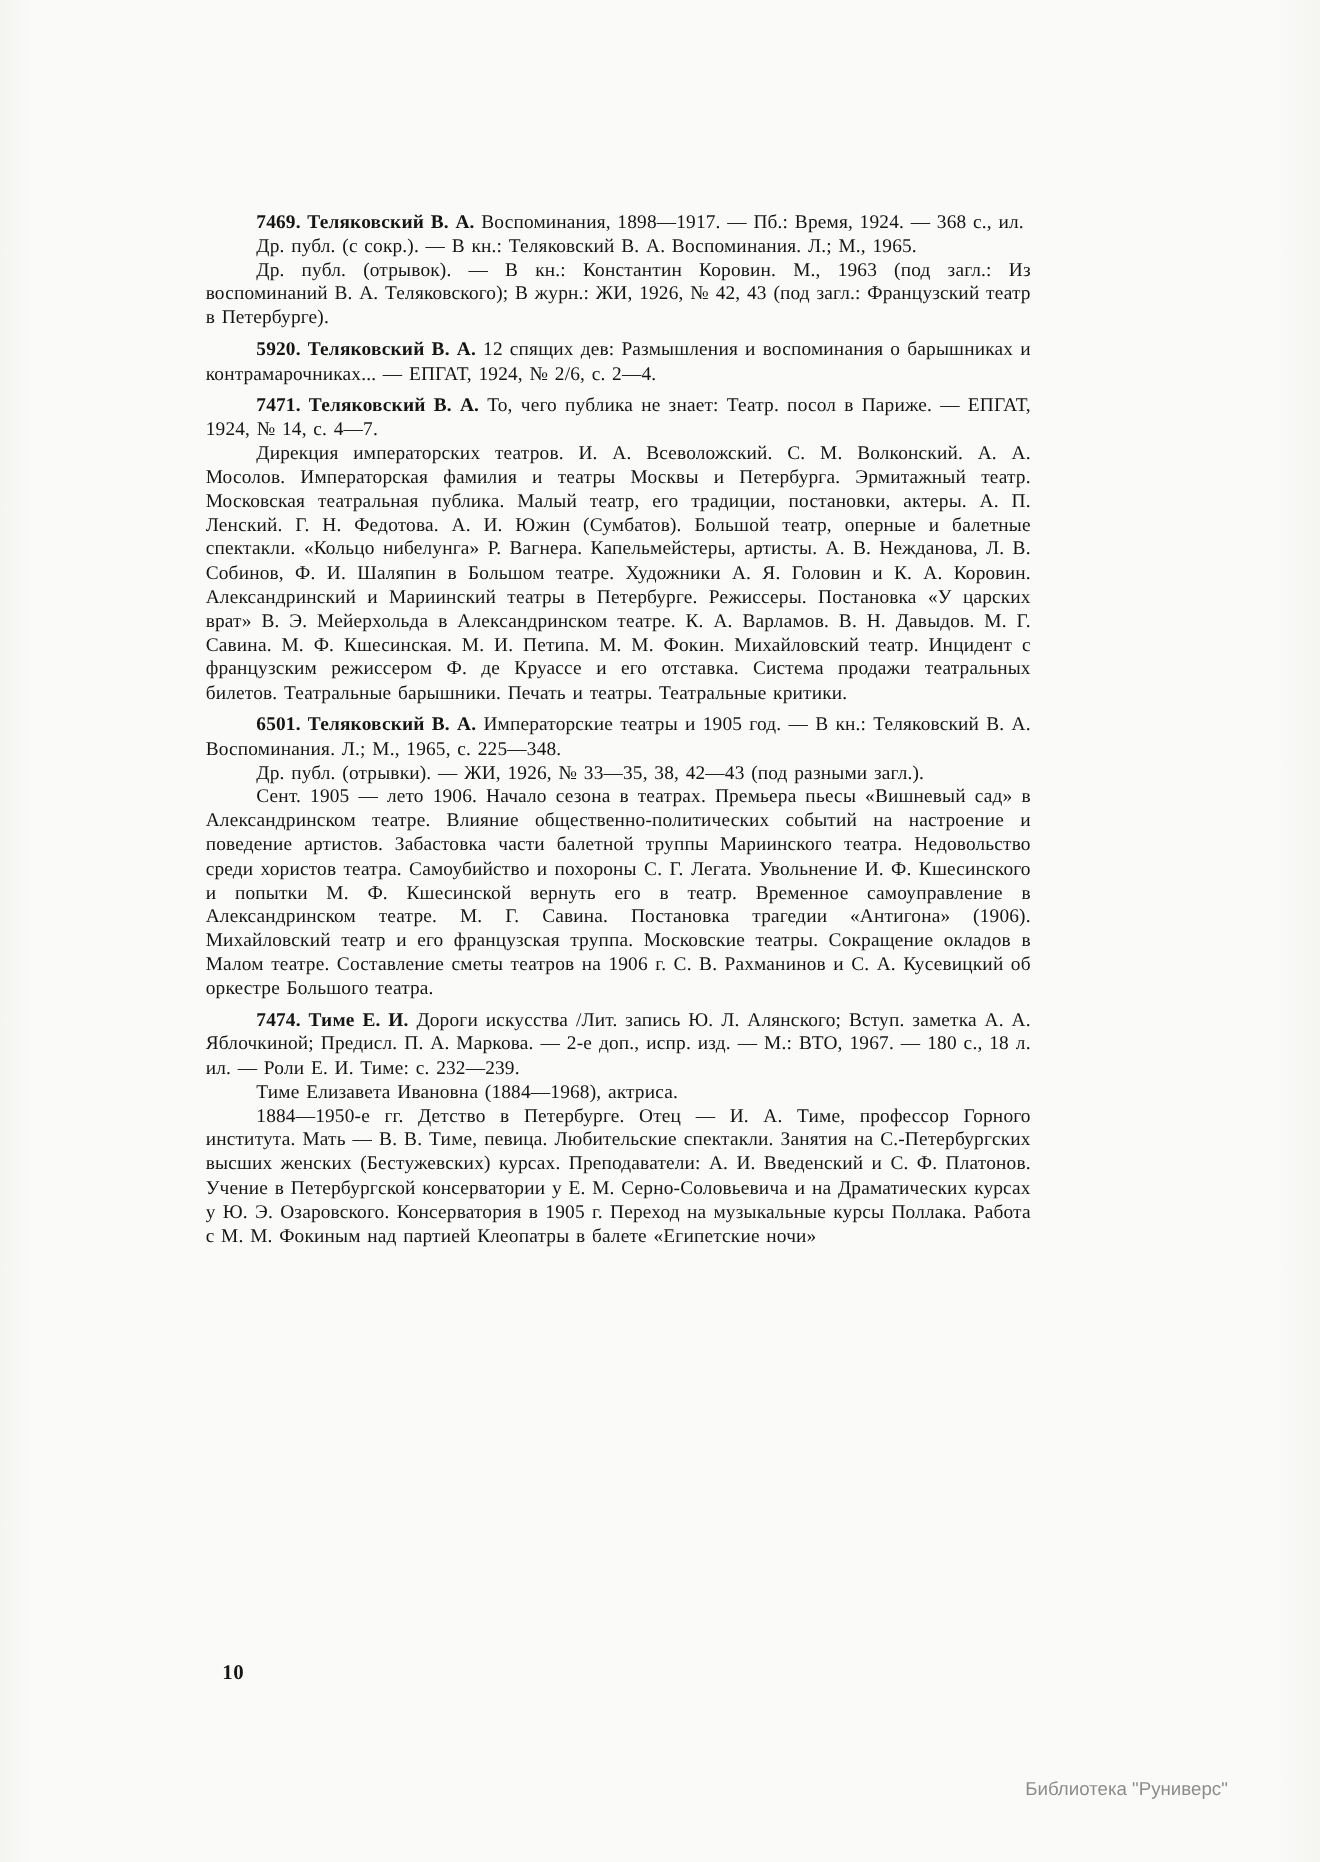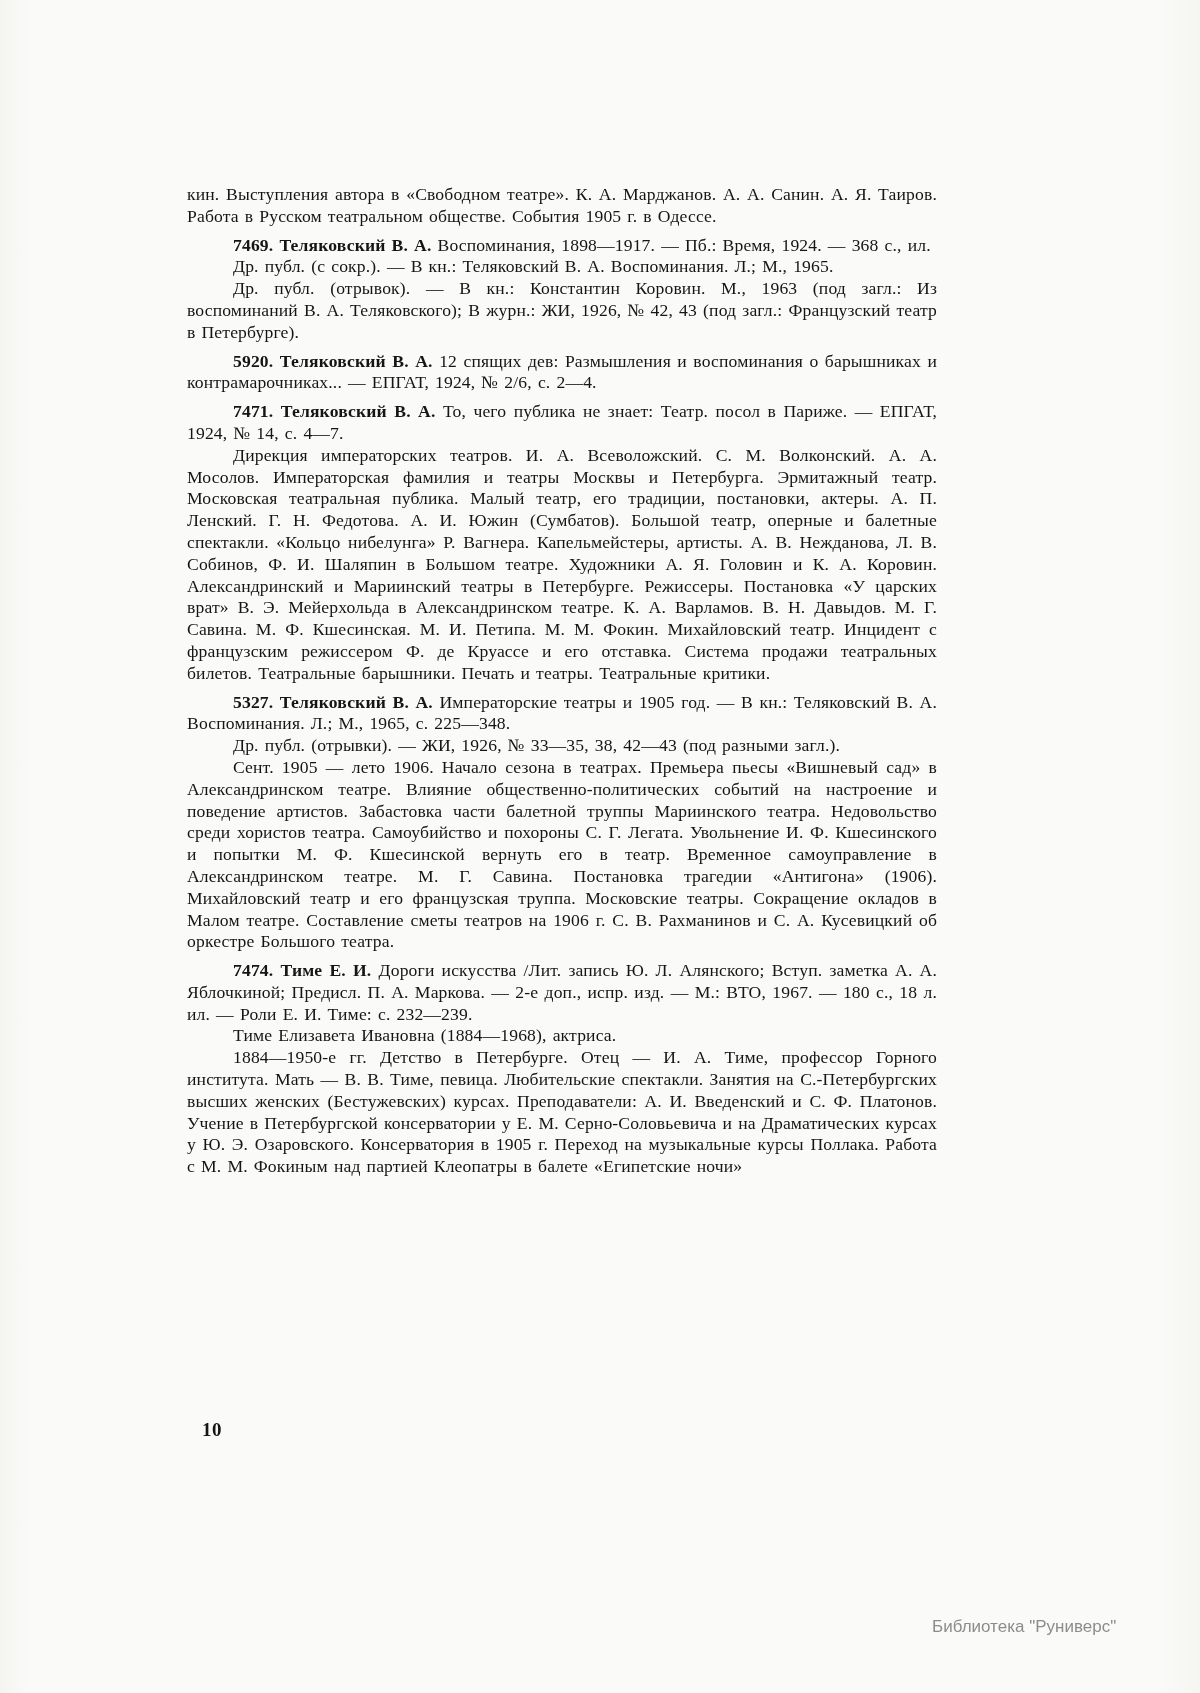--- a/index.html
+++ b/index.html
@@ -31,57 +31,56 @@
   .para {
     margin: 0;
     text-indent: 46px;
   }
   .para.noindent { text-indent: 0; }
   .para.gap { margin-top: 7px; }
   .entry-head { font-weight: bold; }
   .page-number {
     position: absolute;
     left: 202px;
-    top: 1419px;
+    top: 1510px;
     font-weight: bold;
     font-size: 19px;
     letter-spacing: 0.5px;
   }
   .watermark {
     position: absolute;
     left: 932px;
     top: 1617px;
     font-family: "Liberation Sans", sans-serif;
     font-size: 17px;
     color: #8c8c8c;
   }
 </style>
 </head>
 <body>
 
 <div class="scan-page">
 
   <div class="text-block">
 
-    <p class="para noindent">кин. Выступления автора в «Свободном театре». К. А. Марджанов. А. А. Санин. А. Я. Таиров. Работа в Русском театральном обществе. События 1905 г. в Одессе.</p>
 
     <p class="para gap"><span class="entry-head">7469. Теляковский В. А.</span> <span>Воспоминания, 1898—1917. — Пб.: Время, 1924. — 368 с., ил.</span></p>
 
     <p class="para">Др. публ. (с сокр.). — В кн.: Теляковский В. А. Воспоминания. Л.; М., 1965.</p>
 
     <p class="para">Др. публ. (отрывок). — В кн.: Константин Коровин. М., 1963 (под загл.: Из воспоминаний В. А. Теляковского); В журн.: ЖИ, 1926, № 42, 43 (под загл.: Французский театр в Петербурге).</p>
 
     <p class="para gap"><span class="entry-head">5920. Теляковский В. А.</span> <span>12 спящих дев: Размышления и воспоминания о барышниках и контрамарочниках... — ЕПГАТ, 1924, № 2/6, с. 2—4.</span></p>
 
     <p class="para gap"><span class="entry-head">7471. Теляковский В. А.</span> <span>То, чего публика не знает: Театр. посол в Париже. — ЕПГАТ, 1924, № 14, с. 4—7.</span></p>
 
 
     <p class="para">Дирекция императорских театров. И. А. Всеволожский. С. М. Волконский. А. А. Мосолов. Императорская фамилия и театры Москвы и Петербурга. Эрмитажный театр. Московская театральная публика. Малый театр, его традиции, постановки, актеры. А. П. Ленский. Г. Н. Федотова. А. И. Южин (Сумбатов). Большой театр, оперные и балетные спектакли. «Кольцо нибелунга» Р. Вагнера. Капельмейстеры, артисты. А. В. Нежданова, Л. В. Собинов, Ф. И. Шаляпин в Большом театре. Художники А. Я. Головин и К. А. Коровин. Александринский и Мариинский театры в Петербурге. Режиссеры. Постановка «У царских врат» В. Э. Мейерхольда в Александринском театре. К. А. Варламов. В. Н. Давыдов. М. Г. Савина. М. Ф. Кшесинская. М. И. Петипа. М. М. Фокин. Михайловский театр. Инцидент с французским режиссером Ф. де Круассе и его отставка. Система продажи театральных билетов. Театральные барышники. Печать и театры. Театральные критики.</p>
 
-    <p class="para gap"><span class="entry-head">5327. Теляковский В. А.</span> <span>Императорские театры и 1905 год. — В кн.: Теляковский В. А. Воспоминания. Л.; М., 1965, с. 225—348.</span></p>
+    <p class="para gap"><span class="entry-head">6501. Теляковский В. А.</span> <span>Императорские театры и 1905 год. — В кн.: Теляковский В. А. Воспоминания. Л.; М., 1965, с. 225—348.</span></p>
 
 
     <p class="para">Др. публ. (отрывки). — ЖИ, 1926, № 33—35, 38, 42—43 (под разными загл.).</p>
 
 
     <p class="para">Сент. 1905 — лето 1906. Начало сезона в театрах. Премьера пьесы «Вишневый сад» в Александринском театре. Влияние общественно-политических событий на настроение и поведение артистов. Забастовка части балетной труппы Мариинского театра. Недовольство среди хористов театра. Самоубийство и похороны С. Г. Легата. Увольнение И. Ф. Кшесинского и попытки М. Ф. Кшесинской вернуть его в театр. Временное самоуправление в Александринском театре. М. Г. Савина. Постановка трагедии «Антигона» (1906). Михайловский театр и его французская труппа. Московские театры. Сокращение окладов в Малом театре. Составление сметы театров на 1906 г. С. В. Рахманинов и С. А. Кусевицкий об оркестре Большого театра.</p>
 
     <p class="para gap"><span class="entry-head">7474. Тиме Е. И.</span> <span>Дороги искусства /Лит. запись Ю. Л. Алянского; Вступ. заметка А. А. Яблочкиной; Предисл. П. А. Маркова. — 2-е доп., испр. изд. — М.: ВТО, 1967. — 180 с., 18 л. ил. — Роли Е. И. Тиме: с. 232—239.</span></p>
 
 

